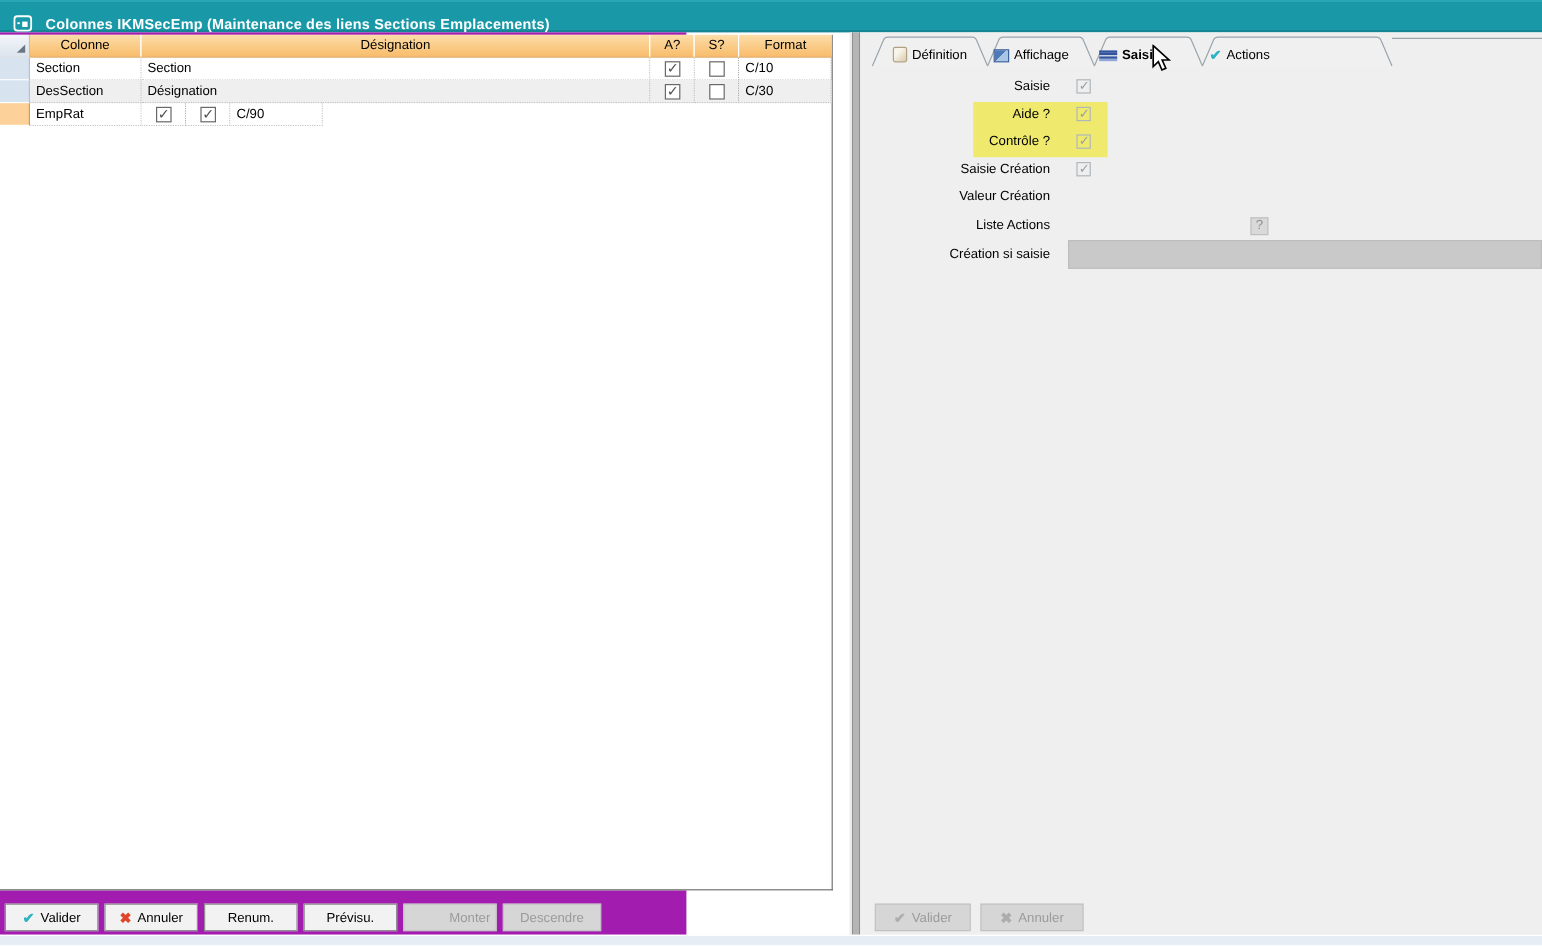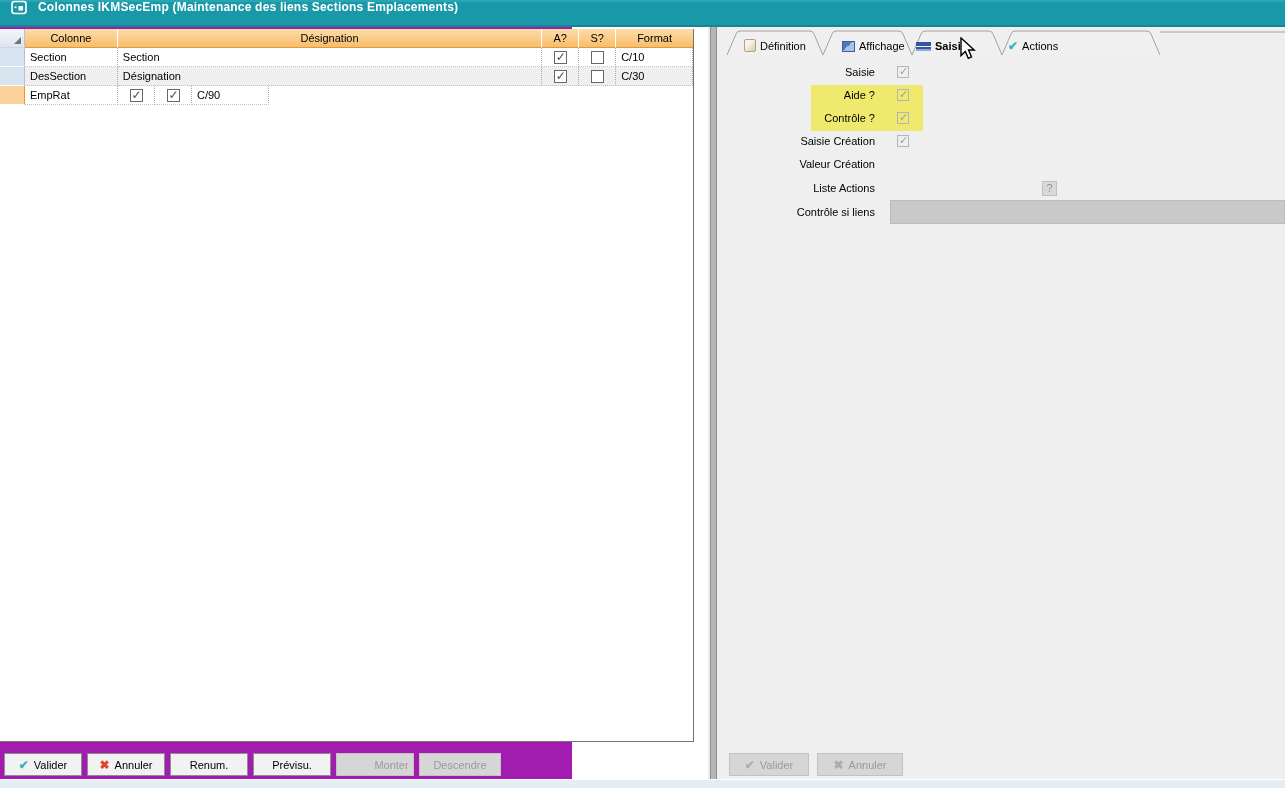--- a/index.html
+++ b/index.html
@@ -3,21 +3,21 @@
 <meta charset="utf-8">
 <style>
   * { margin:0; padding:0; box-sizing:border-box; }
   html,body { background:#fff; }
   body { font-family:"Liberation Sans", sans-serif; }
   #screen { position:relative; width:1285px; height:788px; background:#fff; overflow:hidden; font-size:11px; color:#000; }
 
   
   .titlebar { position:absolute; left:0; top:0; width:1285px; height:27px;
     background:linear-gradient(#29a6b4 0 2px, #1999a8 2px 25px, #148694 25px 27px);
-    display:flex; align-items:flex-start; }
+    display:flex; align-items:flex-end; }
   .titlebar .app-icon { margin-left:11px; width:16px; height:15px; }
   .titlebar .title-text { color:#fff; font-weight:bold; font-size:12px; margin-left:11px; letter-spacing:.2px; }
 
   
   .left-panel { position:absolute; left:0; top:27px; width:572px; height:752px; background:#a21caf; }
 
   .grid { position:absolute; left:0; top:2px; width:694px; height:713px; background:#fff;
     border-right:1px solid #737373; border-bottom:1px solid #737373; }
   .grid-row { display:flex; height:19px; }
   .hcell { background:linear-gradient(#fcdda9, #f8bd6b); border-right:1px solid #fff; border-bottom:1px solid #e09a3e;
@@ -187,21 +187,21 @@
         <path d="M193 28 L202 7 Q203 4 206 4 L270 4 Q273 4 274 7 L283 28"></path>
         <path d="M283 28 L292 7 Q293 4 296 4 L428 4 Q431 4 432 7 L441 28"></path>
         <path d="M441 5 L566 5" fill="none"></path>
       </g>
     </svg>
 
     <div class="tab-label" style="left:25px;">
       <span class="icon-def"></span>
       <span>Définition</span>
     </div>
-    <div class="tab-label" style="left:123px;">
+    <div class="tab-label" style="left:109px;">
       <span class="icon-aff"></span>
       <span>Affichage</span>
     </div>
     <div class="tab-label sel" style="left:197px;">
       <span class="icon-saisie">
           <i></i>
           <i></i>
           <i></i>
           <i></i>
         </span>
@@ -231,21 +231,21 @@
       <span class="form-ctrl cb-dis checked"></span>
     </div>
     <div class="form-row" style="left:0; top:126px; width:566px;">
       <span class="form-label">Valeur Création</span>
     </div>
     <div class="form-row" style="left:0; top:150px; width:566px;">
       <span class="form-label">Liste Actions</span>
       <span class="q-btn" style="position:absolute; left:323px;">?</span>
     </div>
     <div class="form-row" style="left:0; top:172px; width:566px; height:26px;">
-      <span class="form-label">Contrôle si liens</span>
+      <span class="form-label">Création si saisie</span>
       <span class="gray-input" style="position:absolute; left:171px; width:395px;"></span>
     </div>
 
     <div class="btn disabled" style="left:10px; top:726px; width:80px;">
       <span class="bi">✔</span>
       <span>Valider</span>
     </div>
     <div class="btn disabled" style="left:98px; top:726px; width:86px;">
       <span class="bi">✖</span>
       <span>Annuler</span>

